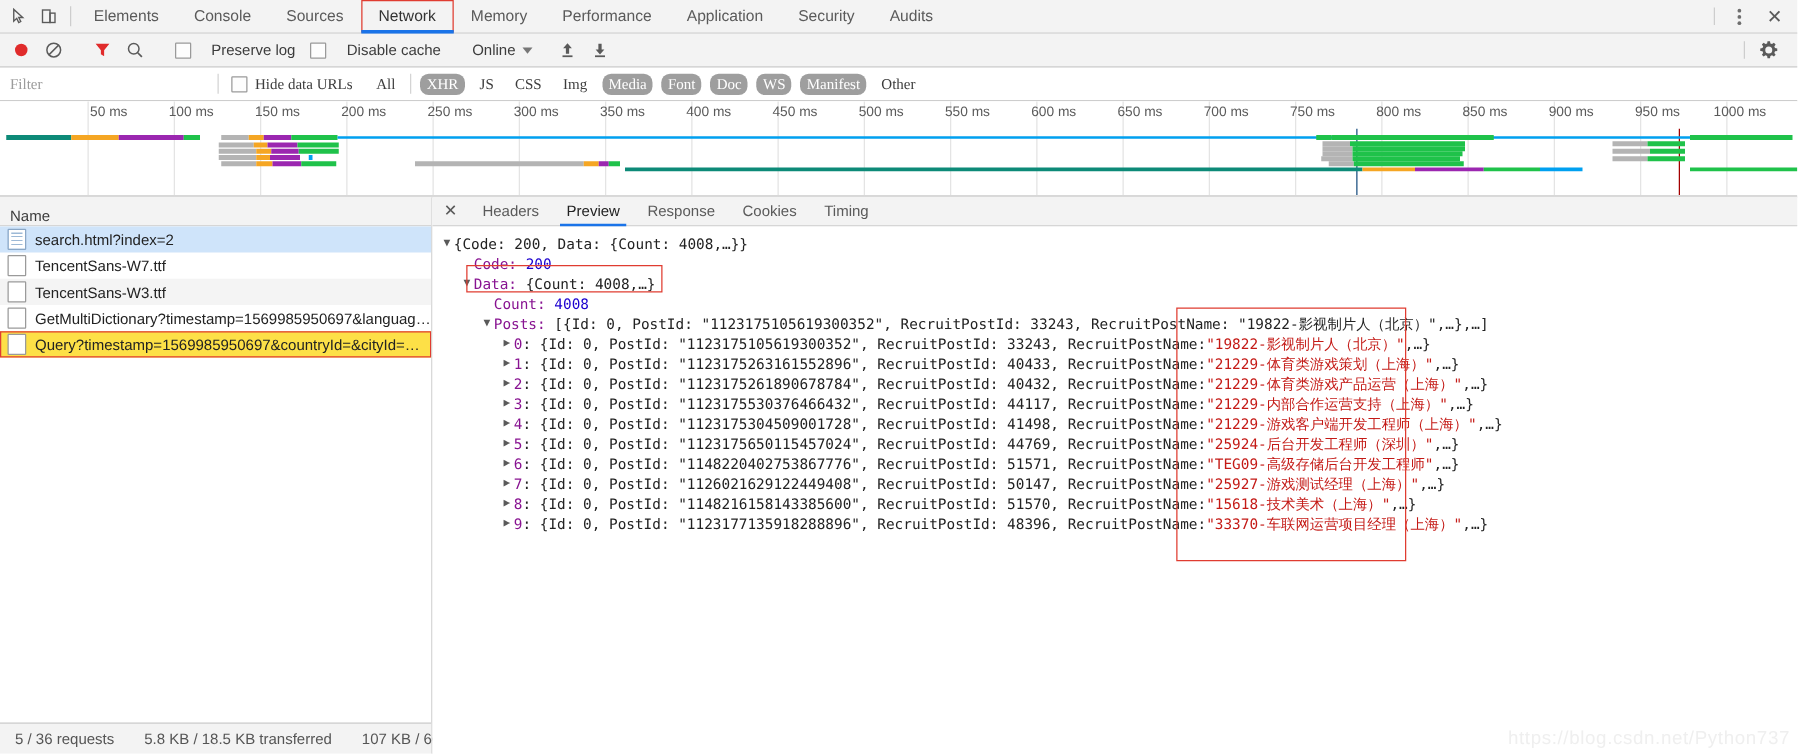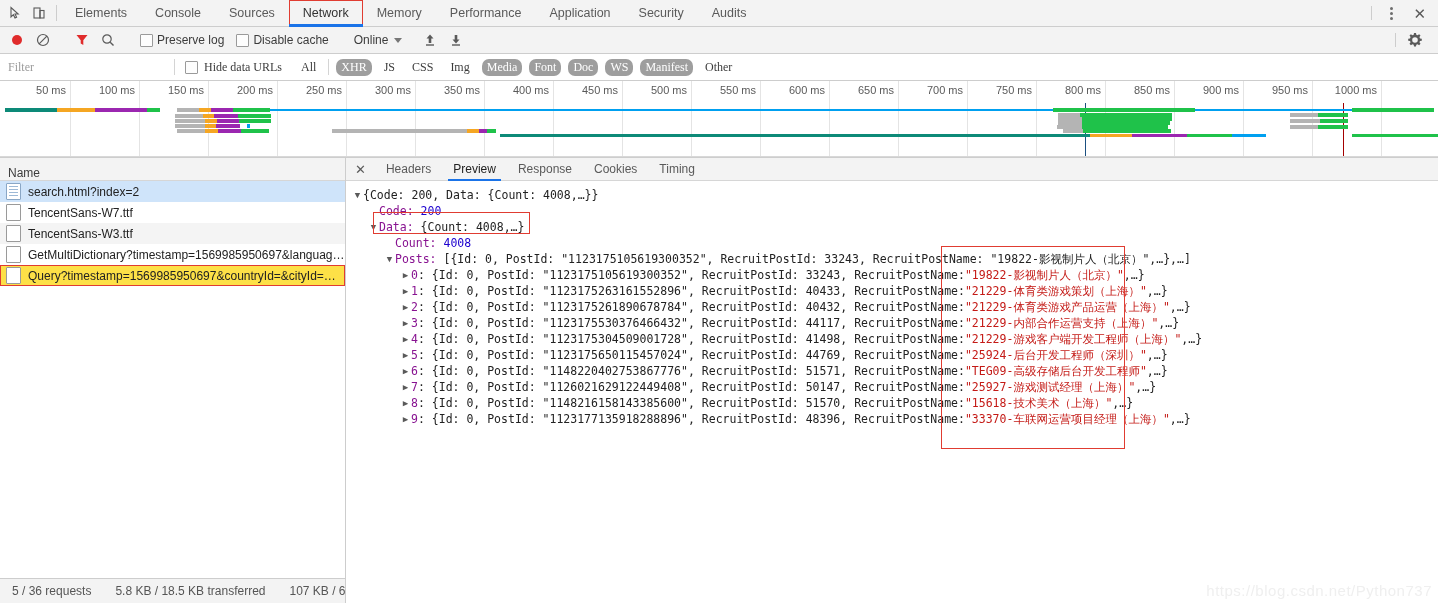--- a/index.html
+++ b/index.html
@@ -28,21 +28,21 @@
   .kebab{display:flex;flex-direction:column;gap:2px;align-items:center;padding:0 6px;}
   .kebab i{width:3px;height:3px;border-radius:50%;background:#6e6e6e;display:block;}
   .xclose{font-size:15px;color:#5a5a5a;line-height:1;padding:0 2px;}
 
   
   .nettoolbar{height:26px;min-height:26px;display:flex;align-items:center;
               border-bottom:1px solid #cdcdcd;background:#f3f3f3;padding:0 6px;gap:4px;position:relative;}
   .icobtn{width:22px;height:22px;display:flex;align-items:center;justify-content:center;}
   .chk{width:11px;height:11px;border:1px solid #9a9a9a;background:#fdfdfd;border-radius:1px;
        display:inline-block;vertical-align:-1px;}
-  .tbl{font-size:12px;color:#3c3c3c;white-space:nowrap;display:flex;align-items:center;gap:4px;padding:0 4px;}
+  .tbl{font-size:12px;color:#3c3c3c;white-space:nowrap;display:flex;align-items:center;gap:16px;padding:0 4px;}
   .throttle{display:flex;align-items:center;gap:6px;font-size:12px;color:#3c3c3c;padding-left:4px;}
   .caret{width:0;height:0;border-left:4px solid transparent;border-right:4px solid transparent;
          border-top:5px solid #777;}
   .nettoolbar-right{margin-left:auto;display:flex;align-items:center;padding-right:6px;}
 
   
   .filterbar{height:26px;min-height:26px;display:flex;align-items:center;
              border-bottom:1px solid #cdcdcd;background:#fff;font-family:Liberation Serif, serif;}
   .filterinput{width:158px;border:none;outline:none;font-size:12px;color:#333;padding:0 8px;height:22px;
                background:transparent;font-family:inherit;}
@@ -50,21 +50,21 @@
   .fdiv{width:1px;height:16px;background:#d4d4d4;}
   .hidedata{display:flex;align-items:center;gap:6px;font-size:12px;color:#3c3c3c;padding:0 10px;white-space:nowrap;}
   .chips{display:flex;align-items:center;gap:7px;padding-left:4px;}
   .chip{font-size:12px;color:#3c3c3c;padding:1px 5px;border-radius:7px;white-space:nowrap;}
   .chip.on{background:#9e9e9e;color:#fff;}
 
   
   .overview{height:76px;min-height:76px;position:relative;background:#fff;border-bottom:1px solid #cdcdcd;overflow:hidden;}
   .ruler{position:absolute;inset:0;}
   .rtick{position:absolute;top:0;bottom:0;width:1px;background:#e4e4e4;}
-  .rlabel{position:absolute;top:3px;font-size:11px;color:#5a5a5a;transform:translateX(-100%);padding-right:4px;white-space:nowrap;}
+  .rlabel{position:absolute;top:3px;font-size:11px;color:#5a5a5a;transform:translateX(-100%);padding-right:4px;white-space:nowrap;margin-left:36px;}
   .ovbase{position:absolute;left:0;right:0;bottom:0;height:1px;background:#d8d8d8;}
   .bar{position:absolute;height:4px;border-radius:0;}
   .evline{position:absolute;top:20px;bottom:0;width:1px;}
 
   
   .panes{flex:1;display:flex;min-height:0;position:relative;}
   .leftpane{width:345px;min-width:345px;display:flex;flex-direction:column;border-right:1px solid #cdcdcd;background:#fff;position:relative;}
   .lp-head{height:22px;min-height:22px;display:flex;align-items:flex-end;border-bottom:1px solid #d6d6d6;
            background:#f3f3f3;font-size:12px;color:#3c3c3c;padding-left:8px;}
   .reqlist{flex:1;overflow:hidden;position:relative;}

